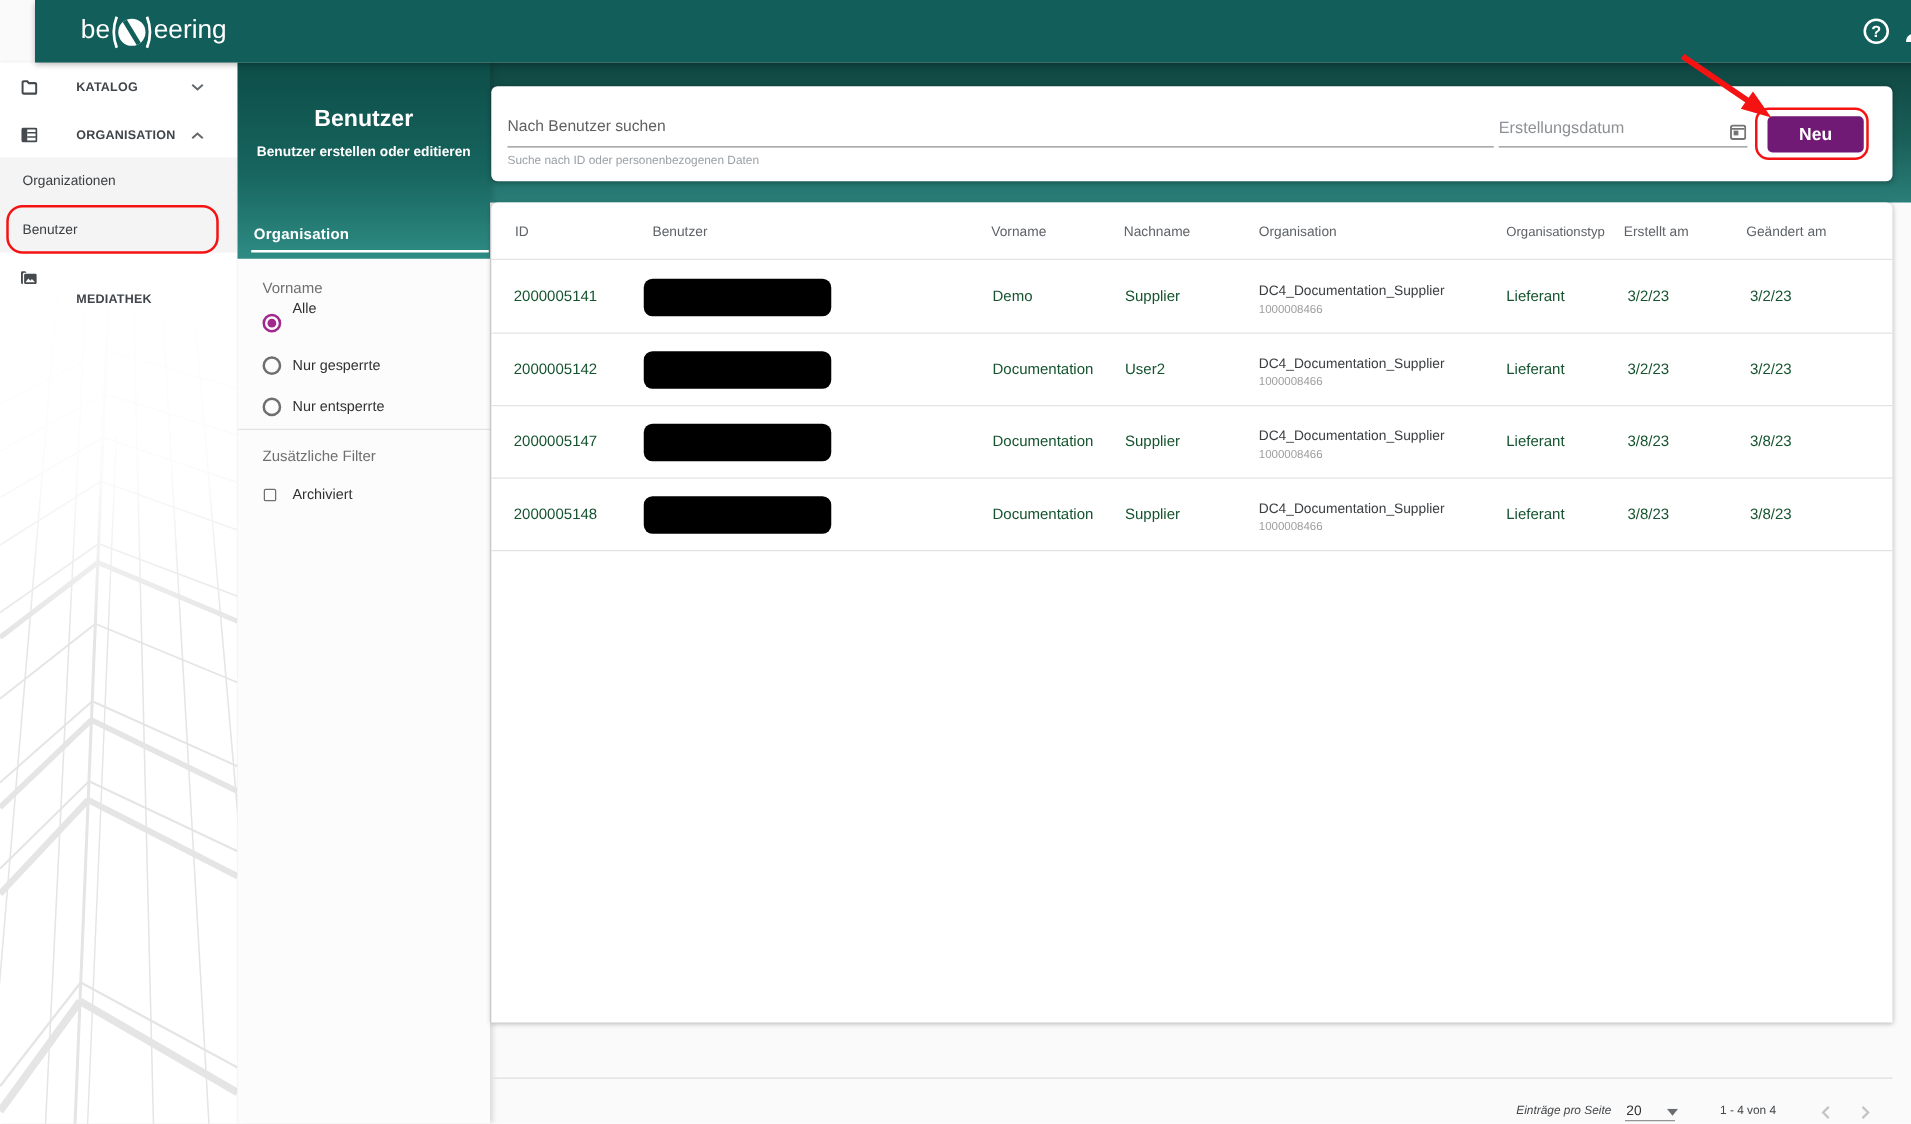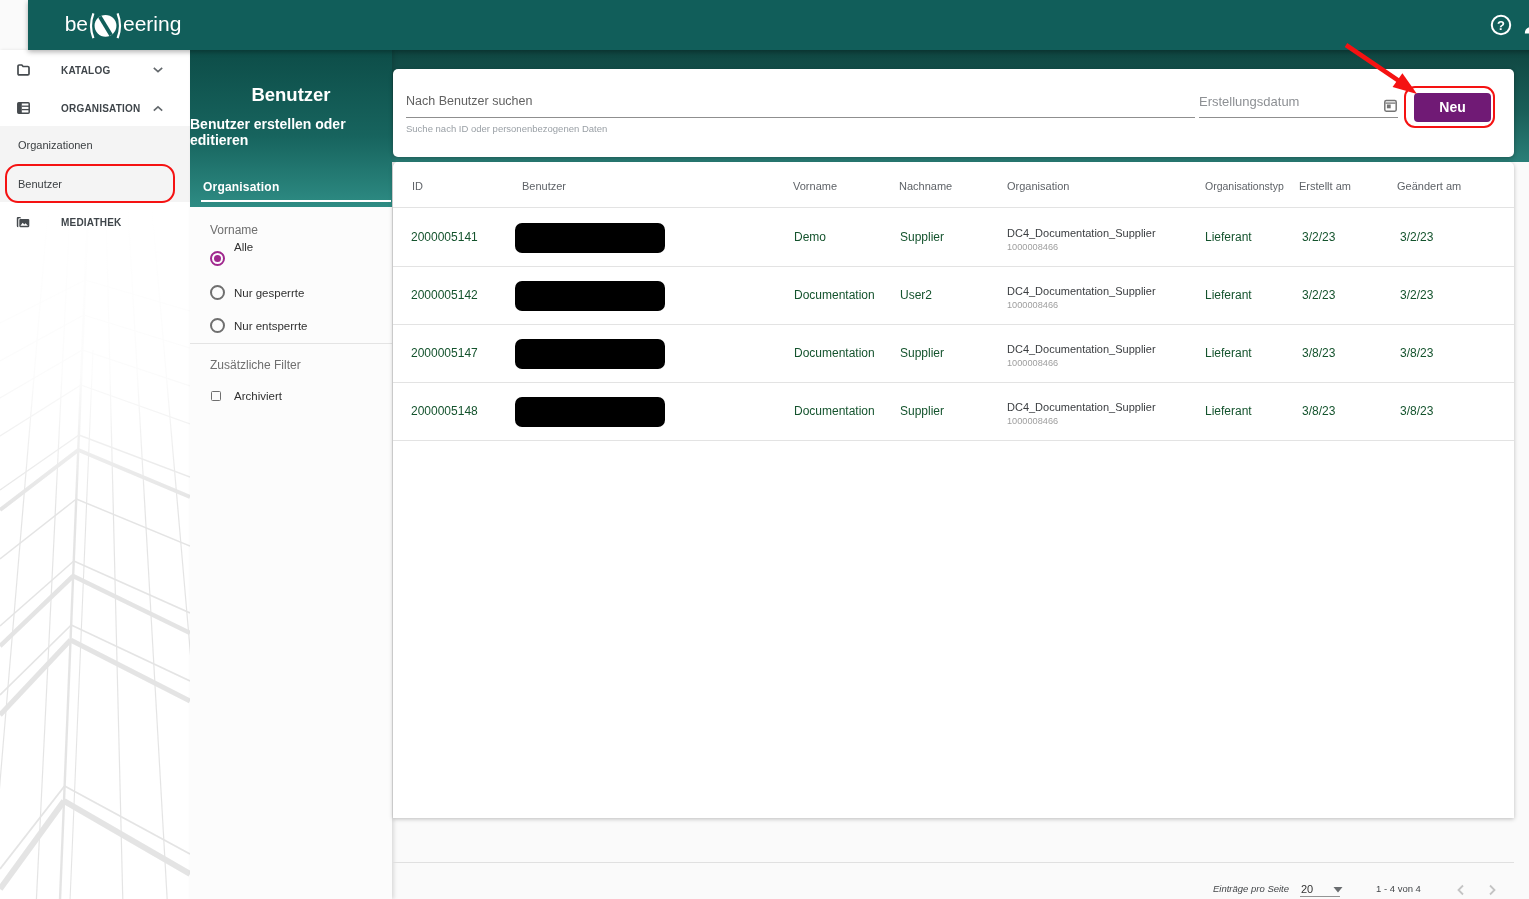--- a/index.html
+++ b/index.html
@@ -18,35 +18,35 @@
   .subband{left:0;top:76px;width:190px;height:76px;background:#f4f4f4;}
   .mi{position:absolute;color:#3f454a;font-weight:bold;font-size:10px;letter-spacing:.2px;padding-left:17px;}
   .smi{position:absolute;color:#3c4043;font-size:11px;}
   .redrect1{left:5px;top:114px;width:166px;height:35px;border:2.5px solid #f51212;border-radius:13px;z-index:40;}
   
   .col2{left:190px;top:50px;width:202px;height:849px;background:#fcfcfc;z-index:7;
         box-shadow:2px 0 4px rgba(0,0,0,.13);}
   .col2head{left:0;top:0;width:202px;height:157px;
             background:linear-gradient(180deg,#0d4d48 0%,#17645e 55%,#2e8c84 100%);}
   .c2title{left:0;top:34px;width:202px;text-align:center;color:#fff;font-size:18.5px;font-weight:bold;}
-  .c2sub{left:0;top:66px;width:202px;color:#fff;font-size:14px;font-weight:bold;}
+  .c2sub{left:0;top:66px;width:202px;text-align:center;color:#fff;font-size:11px;font-weight:bold;}
   .c2org{left:13px;top:130px;color:#fff;font-size:12px;font-weight:bold;letter-spacing:.2px;}
   .c2orgline{left:11px;top:150px;width:190px;height:2px;background:#fff;}
   .flab{position:absolute;color:#6f6f6f;font-size:12px;}
   .radio{position:absolute;width:15px;height:15px;border-radius:50%;box-sizing:border-box;}
   .radio.on{border:2px solid #a0288e;}
   .radio.on::after{content:"";position:absolute;left:2px;top:2px;width:7px;height:7px;border-radius:50%;background:#a0288e;}
   .radio.off{border:2px solid #6f6f6f;}
   .rlab{position:absolute;color:#313131;font-size:11.5px;}
   .divider{left:0px;top:293px;width:202px;height:1px;background:#e4e4e4;}
   .checkbox{left:21px;top:341px;width:8px;height:8px;border:1.8px solid #6f6f6f;border-radius:1.5px;}
   
   .mainband{left:392px;top:50px;width:1137px;height:112px;z-index:1;
             background:linear-gradient(180deg,#0f4641 0%,#1a5f59 55%,#2a7f78 100%);}
-  .card1{left:393px;top:69px;width:1121px;height:88px;background:#fff;border-radius:5px;z-index:10;
+  .card1{left:393px;top:69px;width:1121px;height:76px;background:#fff;border-radius:5px;z-index:10;
          box-shadow:0 1px 4px rgba(0,0,0,.3);}
   .card2{left:393px;top:162px;width:1121px;height:656px;background:#fff;border-radius:5px 5px 0 0;z-index:9;
          box-shadow:0 1px 4px rgba(0,0,0,.25);}
   .ph1{left:13px;top:25px;font-size:12.5px;color:#616161;}
   .uline1{left:13px;top:47.5px;width:789px;height:1px;background:#8f8f8f;}
   .helper{left:13px;top:54px;font-size:9.5px;color:#9aa0a6;}
   .ph2{left:806px;top:25px;font-size:13px;color:#8d9094;}
   .uline2{left:806px;top:47.5px;width:199px;height:1px;background:#8f8f8f;}
   .neubtn{left:1021px;top:24px;width:77px;height:29px;background:#701a75;border-radius:4px;color:#fff;
           font-size:14px;font-weight:bold;text-align:center;line-height:29px;}
@@ -150,21 +150,21 @@
     <path d="M 1.8 5.6 L 6 1.8 L 10.2 5.6" fill="none" stroke="#63686c" stroke-width="1.6"></path>
   </svg>
   <div class="smi" style="left:18px;top:89px;">Organizationen</div>
   <div class="smi" style="left:18px;top:128px;">Benutzer</div>
   <div class="abs redrect1"></div>
   <svg class="abs" style="left:16px;top:166px;" width="14" height="12" viewBox="0 0 14 12">
     <path d="M 0.8 10 L 0.8 2 q 0 -1.1 1.1 -1.1 l 2.3 0 l 1.1 1.3 l 0 0 l -1.9 0 q -1.1 0 -1.1 1.1 l 0 8 q -1.5 0 -1.5 -1.3 z" fill="#454a4e"></path>
     <rect x="3.3" y="2.9" width="10" height="8.3" rx="1.1" fill="#454a4e"></rect>
     <path d="M 4.4 9.7 l 2.3 -3 l 1.6 1.9 l 1.2 -1.4 l 2.5 2.5 z" fill="#fff"></path>
   </svg>
-  <div class="mi" style="left:44px;top:167px;">MEDIATHEK</div>
+  <div class="mi" style="left:44px;top:184px;">MEDIATHEK</div>
 </div>
 
 <div class="abs col2">
   <div class="abs col2head"></div>
   <div class="abs c2title">Benutzer</div>
   <div class="abs c2sub">Benutzer erstellen oder editieren</div>
   <div class="abs c2org">Organisation</div>
   <div class="abs c2orgline"></div>
   <div class="flab" style="left:20px;top:173px;">Vorname</div>
   <div class="radio on" style="left:20px;top:201px;"></div>

